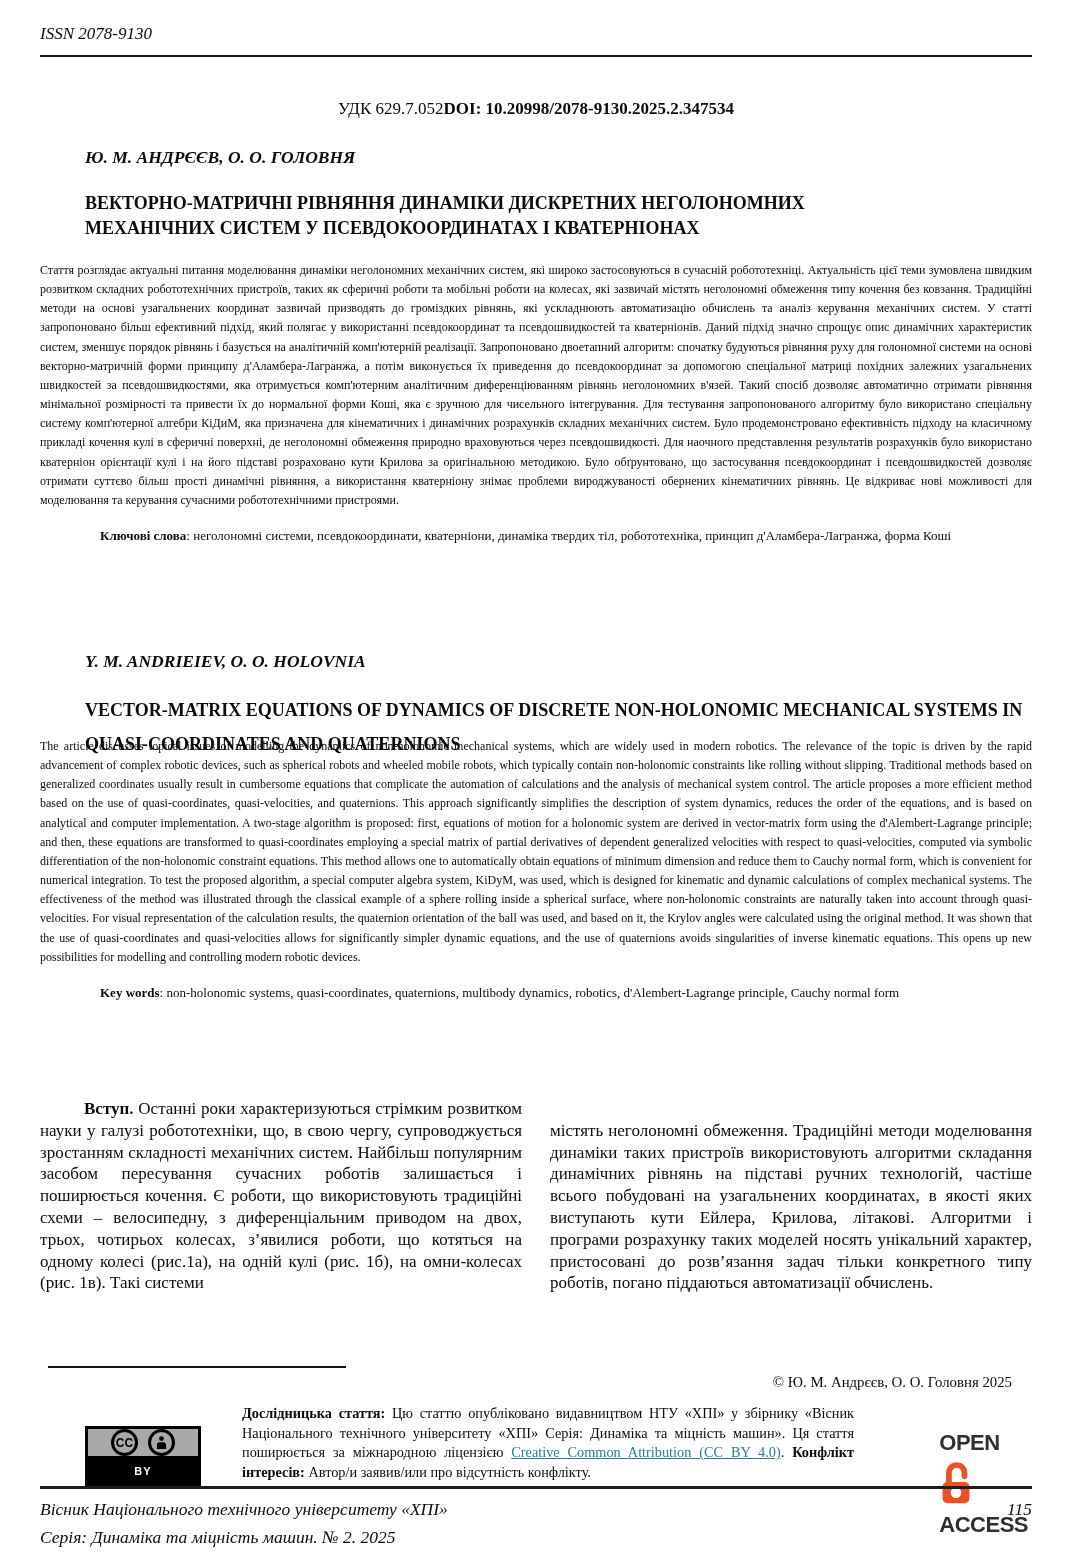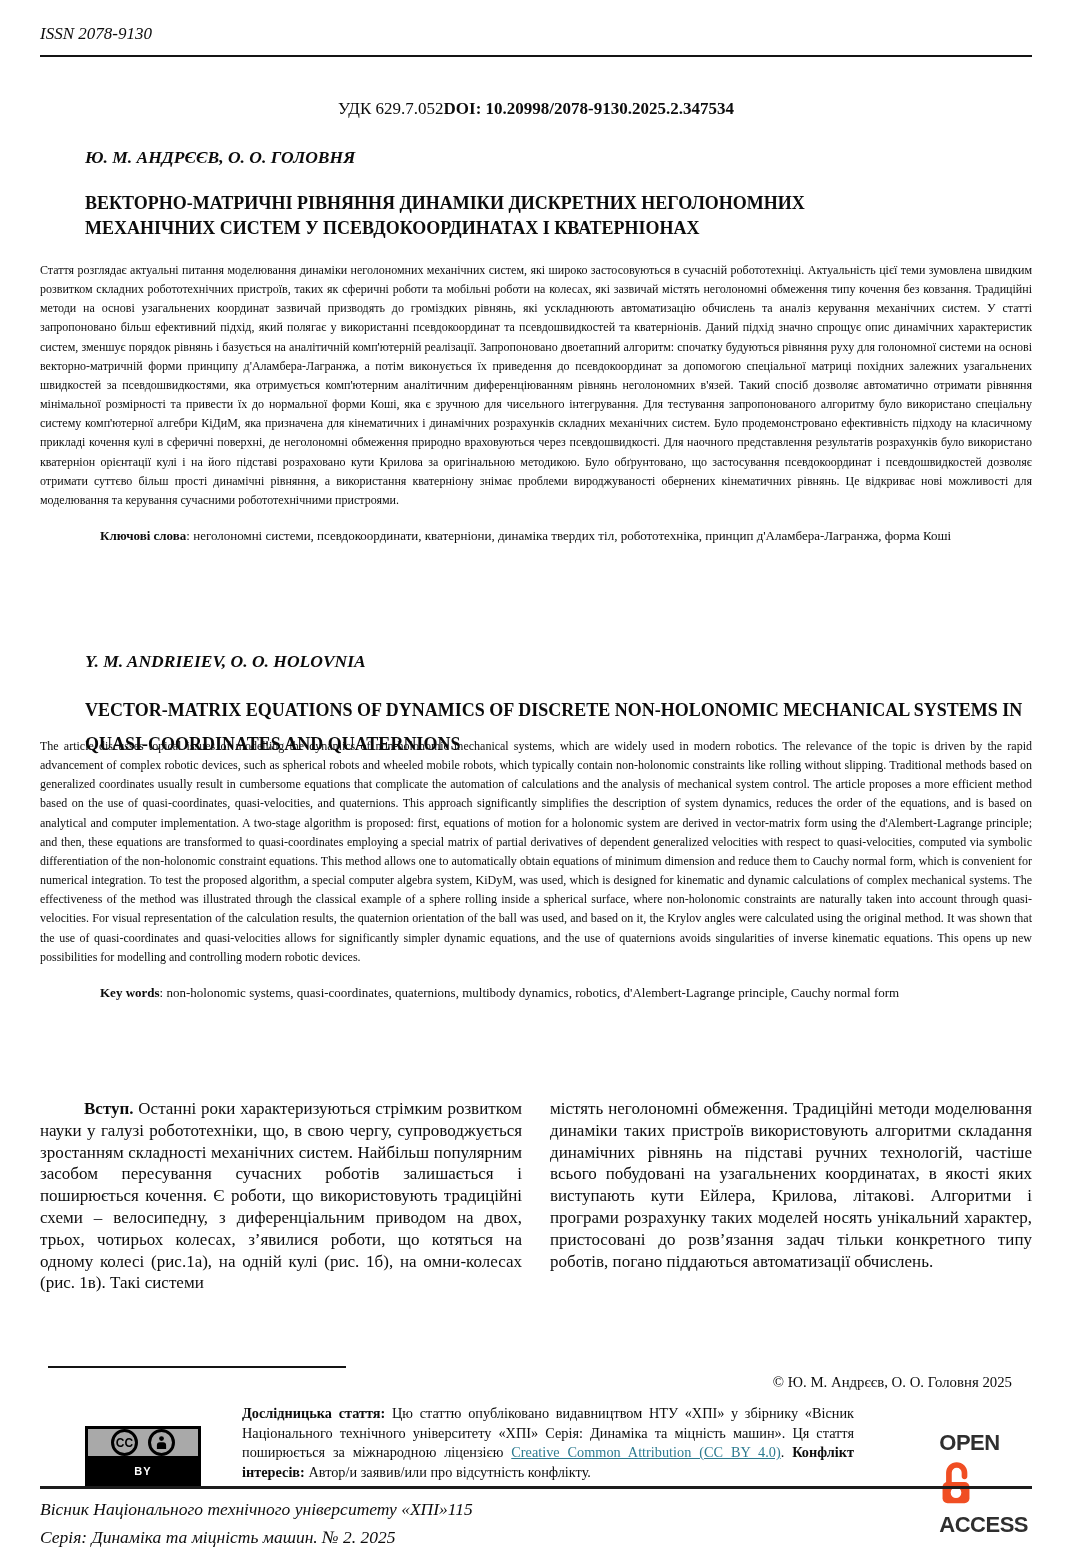--- a/index.html
+++ b/index.html
@@ -15,42 +15,42 @@
   .doi{font-weight:bold;}
   .authors-ua{top:147px;left:85px;font-weight:bold;font-style:italic;font-size:17.5px;}
   .title-ua{top:191px;left:85px;width:845px;font-weight:bold;font-size:18px;line-height:24.5px;}
   .abstract-block-ua{top:261px;left:40px;width:992px;}
   .abstract{font-size:12px;line-height:19.15px;text-align:justify;margin:0;}
   .kw{font-size:13px;line-height:19.15px;text-align:justify;margin:16px;text-indent:44px;}
   .kw b{font-weight:bold;}
   .authors-en{top:651px;left:85px;font-weight:bold;font-style:italic;font-size:17.5px;}
   .title-en{top:693px;left:85px;width:938px;font-weight:bold;font-size:18px;line-height:34px;}
   .abstract-block-en{top:737px;left:40px;width:992px;}
-  .columns{top:1098px;left:40px;width:992px;display:flex;gap:28px;}
+  .columns{top:1098px;left:40px;width:992px;display:flex;gap:28px;align-items:flex-end;}
   .col{flex:1;font-size:17px;line-height:21.8px;text-align:justify;}
   .col p{margin:0;}
   .intro-indent{text-indent:44px;}
   .intro-lead{font-weight:bold;}
   .footnote-rule{top:1366px;left:48px;width:298px;height:2px;background:#141414;}
   .copyright{top:1374px;left:40px;width:972px;text-align:right;font-size:14.8px;}
   .license-row{top:1404px;left:40px;width:992px;height:90px;}
   .license-text{position:absolute;left:202px;top:0;width:612px;font-size:14.3px;line-height:19.6px;text-align:justify;}
   .license-text b{font-weight:bold;}
   .license-link{color:#2d7b90;text-decoration:underline;cursor:pointer;}
   
   .cc-badge{position:absolute;left:45px;top:22px;width:116px;height:62px;background:#fff;border:3px solid #000;box-sizing:border-box;display:flex;flex-direction:column;}
   .cc-top{flex:1;background:#a9a9a9;display:flex;align-items:center;justify-content:space-around;padding:0 18px;}
   .cc-circ{width:27px;height:27px;border:3px solid #000;border-radius:50%;background:transparent;display:flex;align-items:center;justify-content:center;font-weight:bold;font-size:12px;font-family:"Liberation Sans",sans-serif;color:#000;box-sizing:border-box;}
   .cc-bottom{height:34px;background:#000;color:#fff;display:flex;align-items:center;justify-content:center;font-family:"Liberation Sans",sans-serif;font-weight:bold;font-size:11px;letter-spacing:1px;}
   
   .oa-logo{position:absolute;right:4px;top:26px;display:flex;align-items:flex-start;gap:0;flex-direction:column;}
   .oa-word{font-family:"Liberation Sans",sans-serif;font-weight:bold;font-size:22px;color:#2f2f2f;letter-spacing:-0.5px;}
   .footer-rule{top:1486px;left:40px;width:992px;height:3px;background:#1c1c1c;}
   .footer{top:1495px;left:40px;width:992px;font-style:italic;font-size:17.5px;line-height:28px;}
-  .footer-line1{display:flex;justify-content:flex-start;}
+  .footer-line1{display:flex;justify-content:space-between;gap:18px;}
   .page-num{font-style:italic;}
 </style>
 </head>
 <body>
 
 <div class="page">
 
   <div class="abs issn">ISSN 2078-9130</div>
   <div class="abs rule-top"></div>
 

